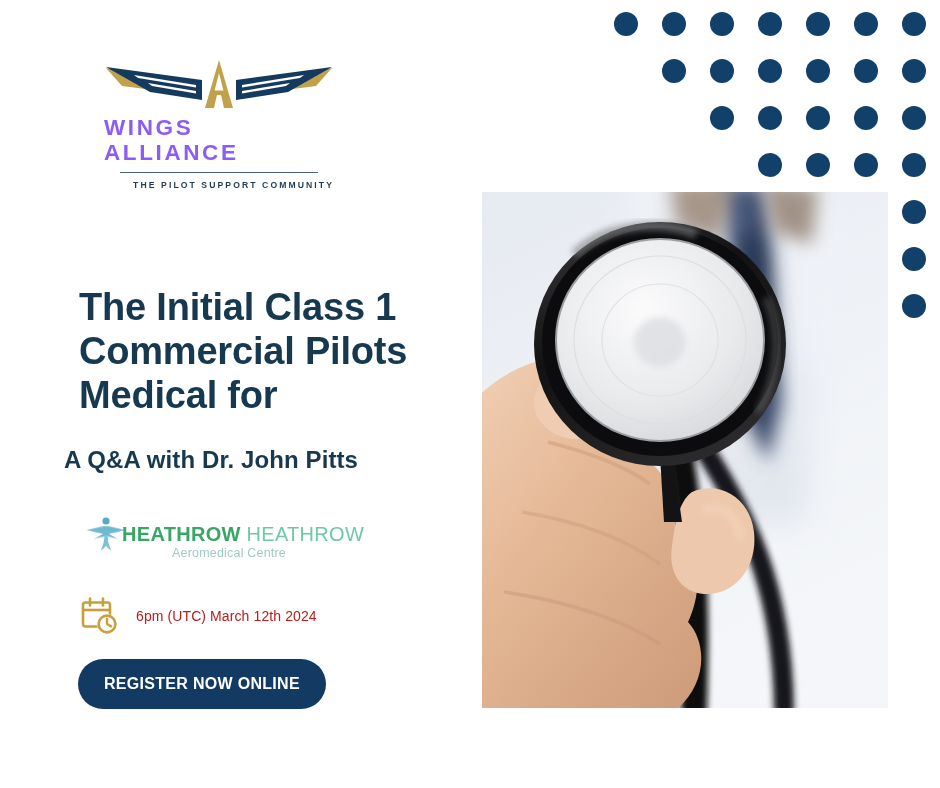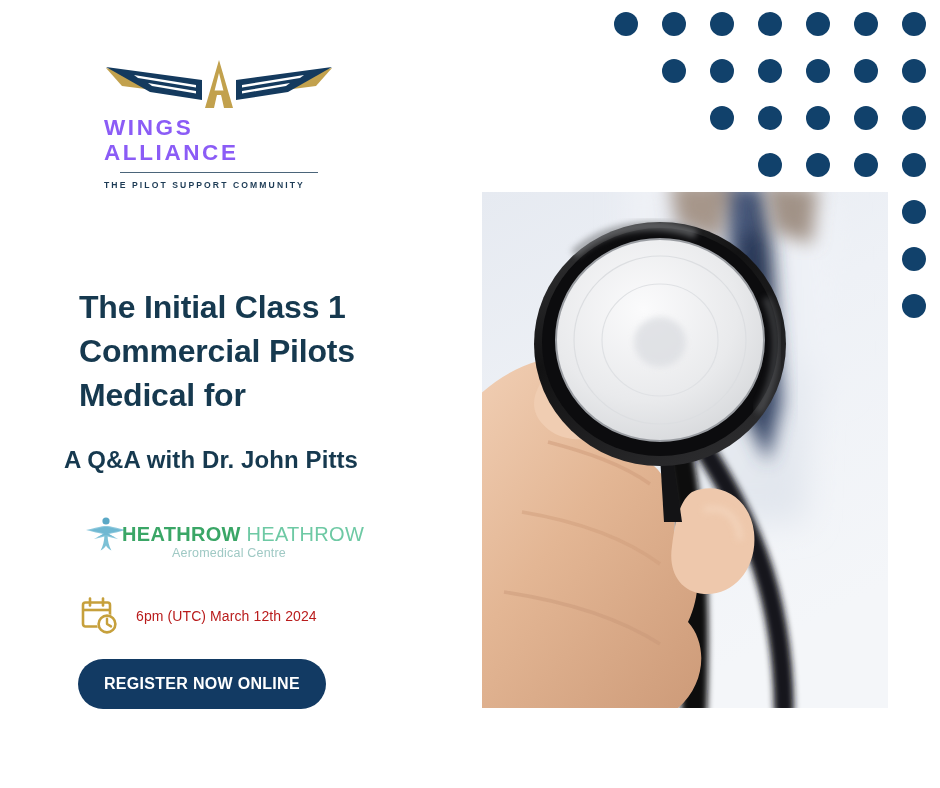--- a/index.html
+++ b/index.html
@@ -62,21 +62,21 @@
   }
   .wa-rule {
     margin: 6px auto 0 auto;
     width: 198px;
     height: 1px;
     background: #2b4a63;
     opacity: .85;
   }
   .wa-tagline {
     margin-top: 7px;
-    text-align: left;
+    text-align: right;
     color: #1d3b55;
     font-size: 8.6px;
     font-weight: 700;
     letter-spacing: 2.1px;
   }
 
   
   .eyebrow {
     position: absolute;
     left: 80px;
@@ -86,21 +86,21 @@
     font-weight: 400;
     letter-spacing: 1.1px;
     white-space: nowrap;
   }
   .headline {
     position: absolute;
     left: 79px;
     top: 285px;
     width: 400px;
     color: #16394f;
-    font-size: 32px;
+    font-size: 38px;
     font-weight: 700;
     line-height: 44px;
     letter-spacing: -0.2px;
   }
   .headline .hl-line { display: block; white-space: nowrap; }
 
   .subhead {
     position: absolute;
     left: 64px;
     top: 446px;

